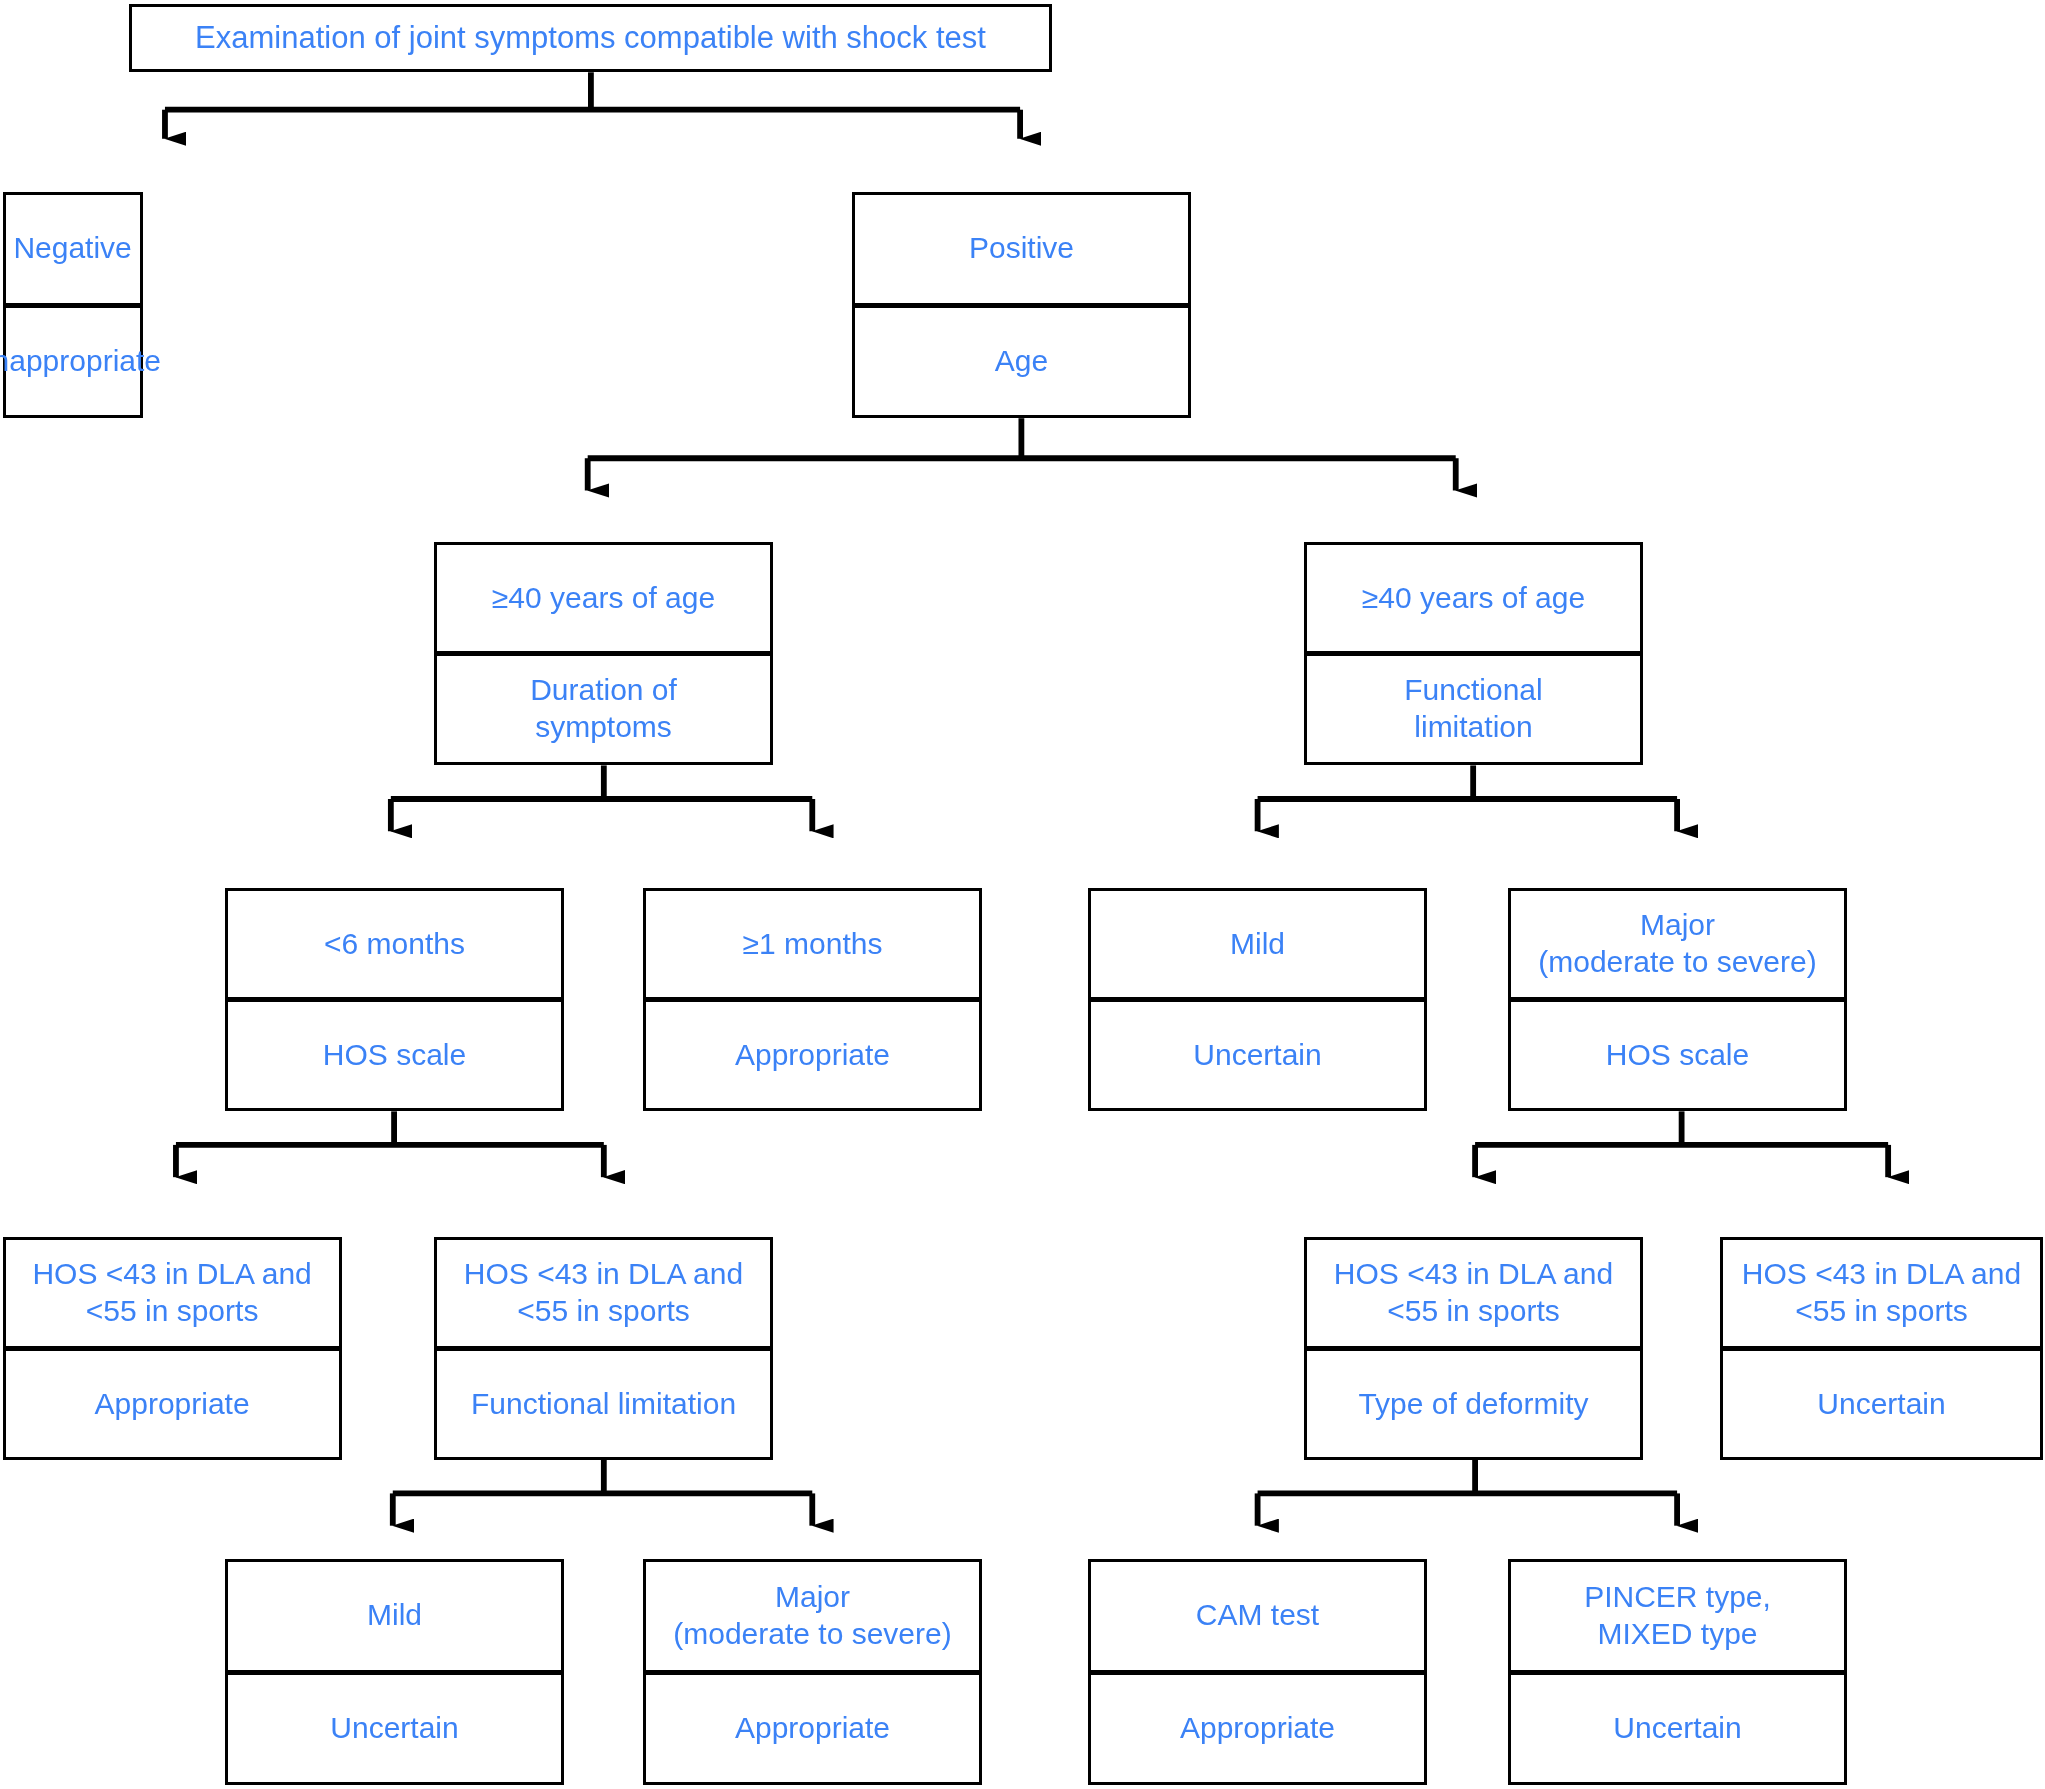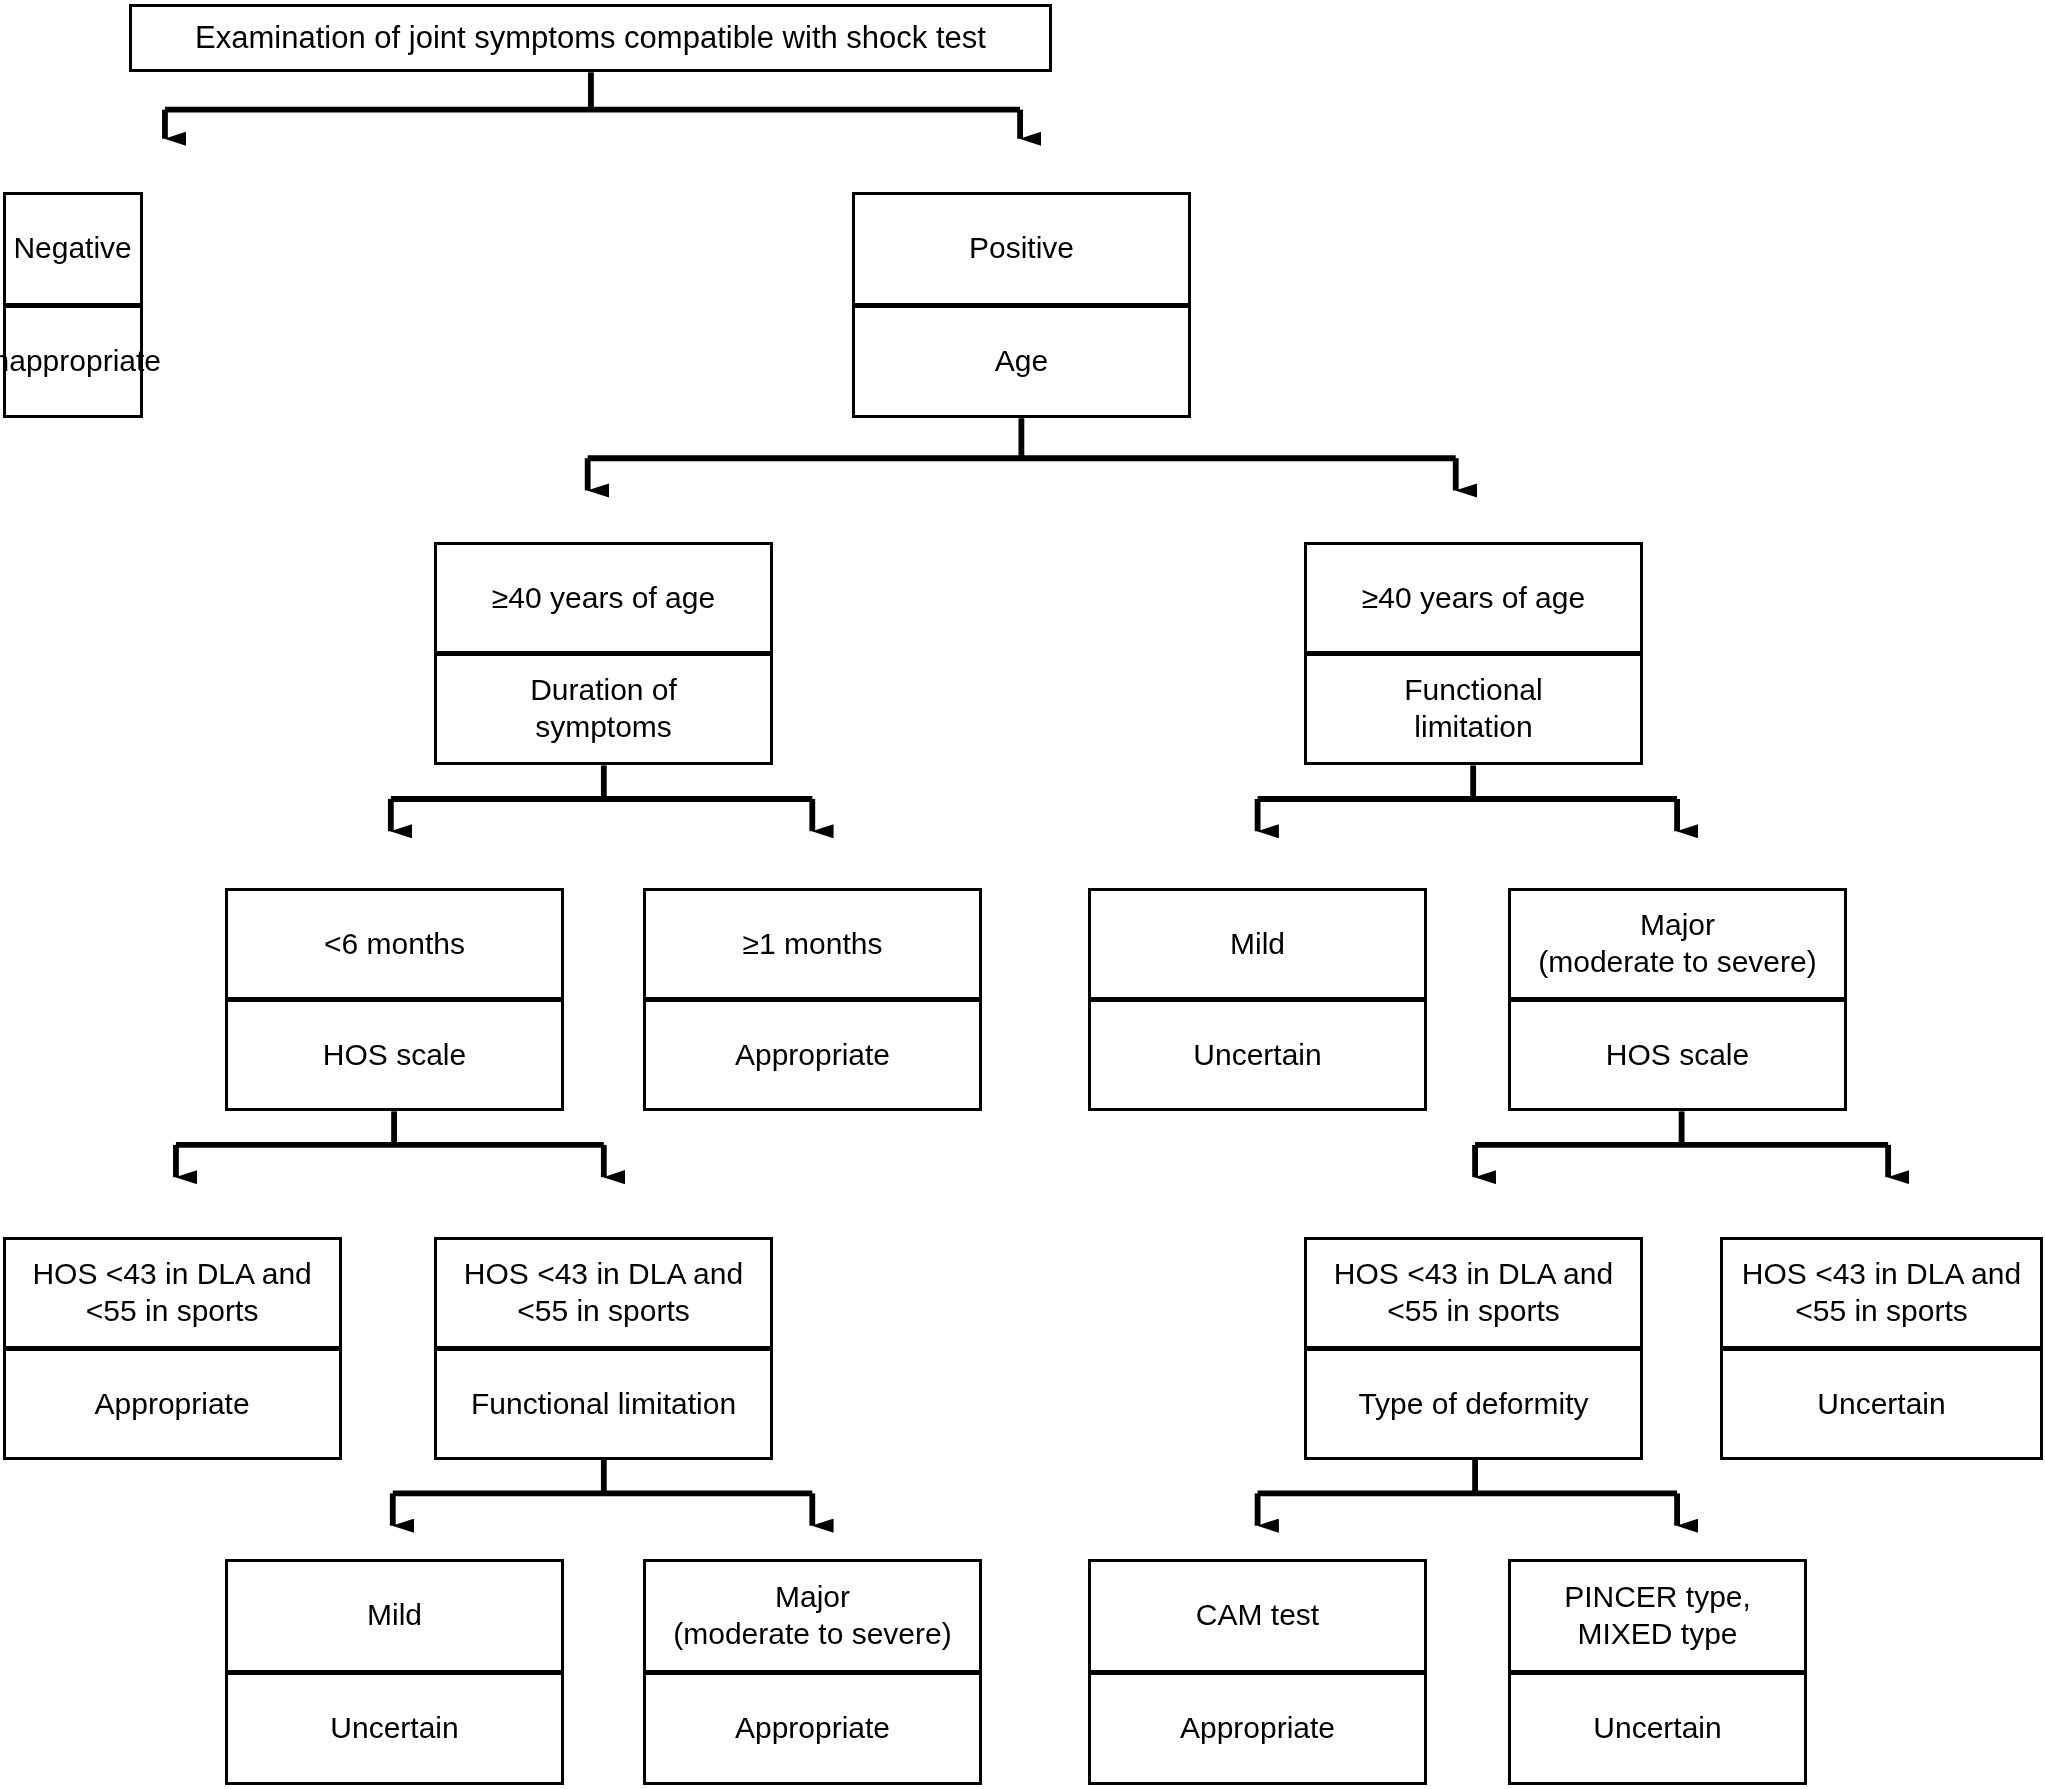--- a/index.html
+++ b/index.html
@@ -36,21 +36,21 @@
   .node-cell {
     flex: 1 1 0;
     display: flex;
     align-items: center;
     justify-content: center;
     text-align: center;
     padding: 2.6px 6.5px;
     box-sizing: border-box;
     font-size: 30px;
     line-height: 1.22;
-    color: #000000;
+    color: #3b82f6;
     white-space: pre-line;
   }
   .node-cell.lower {
     border-top: 5.2px solid #000000;
   }
 </style>
 </head>
 <body>
 
 <div id="chart-root">
@@ -185,20 +185,20 @@
     <div class="node-cell">Major
 (moderate to severe)</div>
     <div class="node-cell lower">Appropriate</div>
   </div>
 
   <div class="node-box" style="left:1088px; top:1559px; width:339px; height:226px;">
     <div class="node-cell">CAM test</div>
     <div class="node-cell lower">Appropriate</div>
   </div>
 
-  <div class="node-box" style="left:1508px; top:1559px; width:299px; height:226px;">
+  <div class="node-box" style="left:1508px; top:1559px; width:339px; height:226px;">
     <div class="node-cell">PINCER type,
 MIXED type</div>
     <div class="node-cell lower">Uncertain</div>
   </div>
 
 </div>
 
 
 </body></html>

